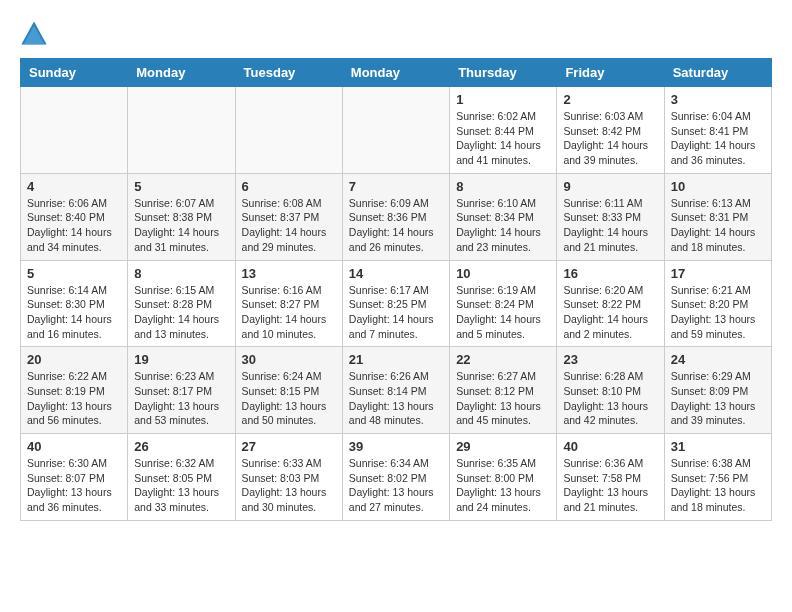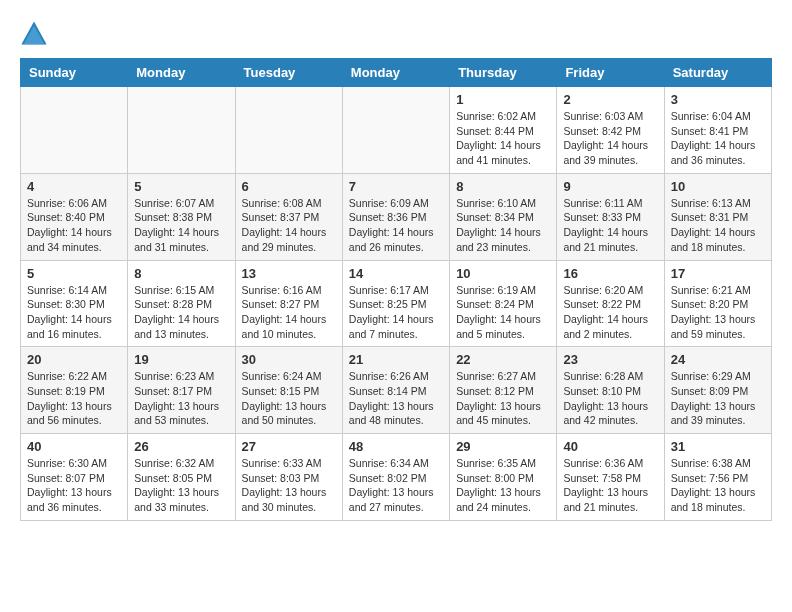--- a/index.html
+++ b/index.html
@@ -239,21 +239,21 @@
         </td>
         <td>
           <span class="day-number">26</span>
           <div class="day-info">Sunrise: 6:32 AM<br>Sunset: 8:05 PM<br>Daylight: 13 hours and 33 minutes.</div>
         </td>
         <td>
           <span class="day-number">27</span>
           <div class="day-info">Sunrise: 6:33 AM<br>Sunset: 8:03 PM<br>Daylight: 13 hours and 30 minutes.</div>
         </td>
         <td>
-          <span class="day-number">48</span>
+          <span class="day-number">39</span>
           <div class="day-info">Sunrise: 6:34 AM<br>Sunset: 8:02 PM<br>Daylight: 13 hours and 27 minutes.</div>
         </td>
         <td>
           <span class="day-number">29</span>
           <div class="day-info">Sunrise: 6:35 AM<br>Sunset: 8:00 PM<br>Daylight: 13 hours and 24 minutes.</div>
         </td>
         <td>
           <span class="day-number">40</span>
           <div class="day-info">Sunrise: 6:36 AM<br>Sunset: 7:58 PM<br>Daylight: 13 hours and 21 minutes.</div>
         </td>

